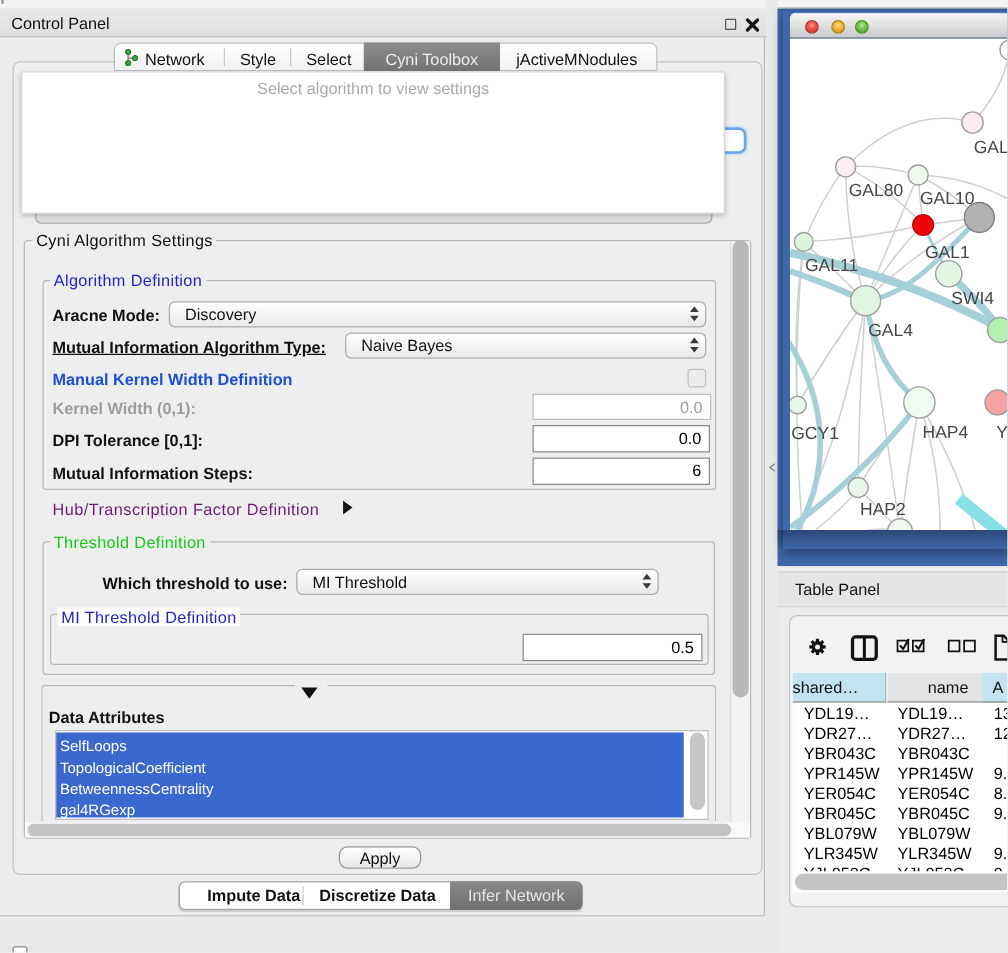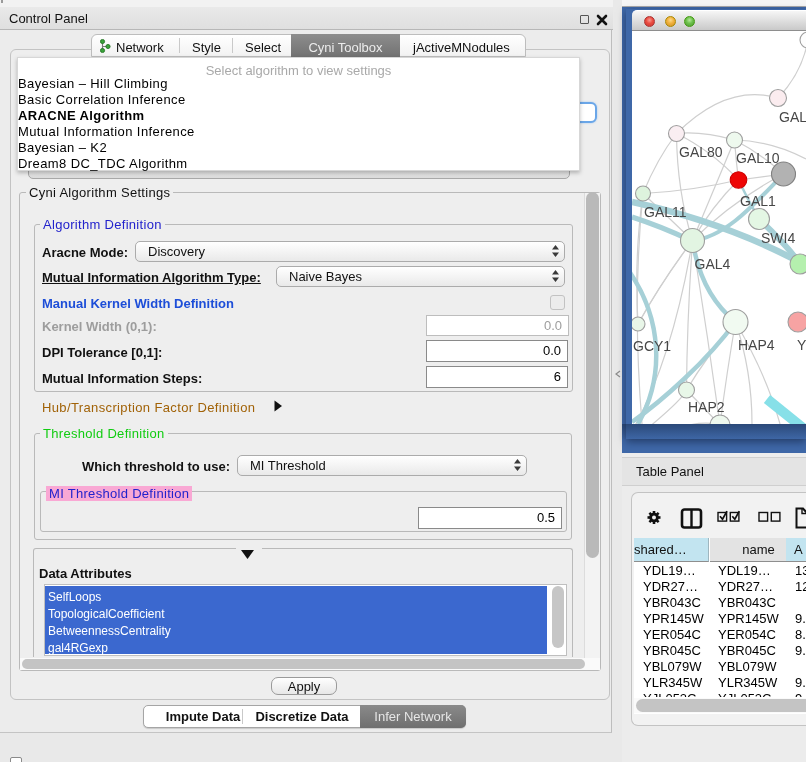--- a/index.html
+++ b/index.html
@@ -41,28 +41,20 @@
   <div class="abs" style="left:245px;top:40px;font-size:13px;color:#111;">Select</div>
   <div class="abs" style="left:291px;top:40px;width:109px;text-align:center;font-size:13px;color:#ececec;">Cyni Toolbox</div>
   <div class="abs" style="left:413px;top:40px;font-size:13px;color:#111;">jActiveMNodules</div>
 
   <div class="abs" style="left:560px;top:102px;width:37px;height:21px;border:2px solid #6aa6e8;border-radius:6px;background:#fff;box-shadow:0 0 2px #9cc4ef;"></div>
 
   <div class="abs" style="left:28px;top:160px;width:542px;height:19px;border:1px solid #a8a8a8;border-radius:5px;background:linear-gradient(#f6f6f6,#dcdcdc);"></div>
 
   <div class="abs" style="left:17px;top:57px;width:563px;height:114px;background:#fff;border:1px solid #d7d7d7;box-shadow:0 2px 4px rgba(0,0,0,.25);"></div>
   <div class="abs" style="left:17px;top:63px;width:563px;height:14px;font-size:13px;color:#a9a9a9;text-align:center;">Select algorithm to view settings</div>
-  <div class="abs" style="left:18px;top:76px;font-size:13px;color:#000;line-height:16px;letter-spacing:0.4px;">
-    Bayesian – Hill Climbing<br>
-    Basic Correlation Inference<br>
-    <b>ARACNE Algorithm</b><br>
-    Mutual Information Inference<br>
-    Bayesian – K2<br>
-    Dream8 DC_TDC Algorithm
-  </div>
 
   <div class="abs" style="left:19px;top:192px;width:582px;height:479px;border:1px solid #b9b9b9;border-radius:3px;"></div>
   <div class="abs" style="left:26px;top:185px;background:#eeeeee;padding:0 3px;font-size:13px;letter-spacing:0.3px;color:#111;">Cyni Algorithm Settings</div>
 
   <div class="abs" style="left:34px;top:224px;width:539px;height:168px;border:1px solid #b9b9b9;border-radius:3px;"></div>
   <div class="abs" style="left:40px;top:217px;background:#eeeeee;padding:0 3px;font-size:13px;letter-spacing:0.3px;color:#2222cc;">Algorithm Definition</div>
 
   <div class="abs" style="left:42px;top:245px;font-size:13px;font-weight:bold;color:#111;">Aracne Mode:</div>
   <div class="abs combo" style="left:135px;top:241px;width:430px;height:21px;">
     <span style="padding-left:12px;">Discovery</span>
@@ -73,35 +65,35 @@
   </div>
   <div class="abs" style="left:42px;top:296px;font-size:13px;font-weight:bold;color:#1d4ed8;">Manual Kernel Width Definition</div>
   <div class="abs" style="left:550px;top:295px;width:15px;height:15px;background:#ececec;border:1px solid #c2c2c2;border-radius:3px;"></div>
   <div class="abs" style="left:42px;top:319px;font-size:13px;font-weight:bold;color:#9d9d9d;">Kernel Width (0,1):</div>
   <div class="abs field" style="left:426px;top:315px;width:143px;height:21px;border-color:#bdbdbd;color:#9d9d9d;">0.0</div>
   <div class="abs" style="left:42px;top:345px;font-size:13px;font-weight:bold;color:#111;">DPI Tolerance [0,1]:</div>
   <div class="abs field" style="left:426px;top:340px;width:142px;height:22px;">0.0</div>
   <div class="abs" style="left:42px;top:371px;font-size:13px;font-weight:bold;color:#111;">Mutual Information Steps:</div>
   <div class="abs field" style="left:426px;top:366px;width:142px;height:22px;">6</div>
 
-  <div class="abs" style="left:42px;top:400px;font-size:13px;color:#a16207;letter-spacing:0.37px;">Hub/Transcription Factor Definition</div>
+  <div class="abs" style="left:42px;top:400px;font-size:13px;color:#701a75;letter-spacing:0.37px;">Hub/Transcription Factor Definition</div>
   <svg class="abs" style="left:273px;top:400px;" width="10" height="12" viewBox="0 0 10 12">
       <path d="M1.5 0.5 L9 6 L1.5 11.5 Z" fill="#111"></path>
     </svg>
 
   <div class="abs" style="left:34px;top:433px;width:538px;height:107px;border:1px solid #b9b9b9;border-radius:3px;"></div>
   <div class="abs" style="left:40px;top:426px;background:#eeeeee;padding:0 3px;font-size:13px;letter-spacing:0.3px;color:#11cc11;">Threshold Definition</div>
 
   <div class="abs" style="left:82px;top:459px;font-size:13px;font-weight:bold;color:#111;">Which threshold to use:</div>
   <div class="abs combo" style="left:237px;top:455px;width:290px;height:21px;">
     <span style="padding-left:12px;">MI Threshold</span>
   </div>
 
   <div class="abs" style="left:40px;top:491px;width:527px;height:41px;border:1px solid #b9b9b9;border-radius:3px;"></div>
-  <div class="abs" style="left:46px;top:486px;background:#f9a8d4;padding:0 3px;font-size:13px;letter-spacing:0.3px;color:#2222cc;">MI Threshold Definition</div>
+  <div class="abs" style="left:46px;top:486px;background:#ffffff;padding:0 3px;font-size:13px;letter-spacing:0.3px;color:#2222cc;">MI Threshold Definition</div>
   <div class="abs field" style="left:418px;top:507px;width:144px;height:22px;">0.5</div>
 
   <div class="abs" style="left:33px;top:548px;width:540px;height:109px;border:1px solid #b9b9b9;border-top-left-radius:3px;border-top-right-radius:3px;border-bottom:none;"></div>
   <div class="abs" style="left:236px;top:545px;width:26px;height:12px;background:#eeeeee;"></div>
     <svg class="abs" style="left:240px;top:549px;" width="15" height="11" viewBox="0 0 15 11">
       <path d="M1 1 L14 1 L7.5 10 Z" fill="#111"></path>
     </svg>
   <div class="abs" style="left:39px;top:566px;font-size:13px;font-weight:bold;color:#111;">Data Attributes</div>
 
   <div class="abs" style="left:44px;top:584px;width:523px;height:72px;background:#fff;border:1px solid #bfbfbf;"></div>

